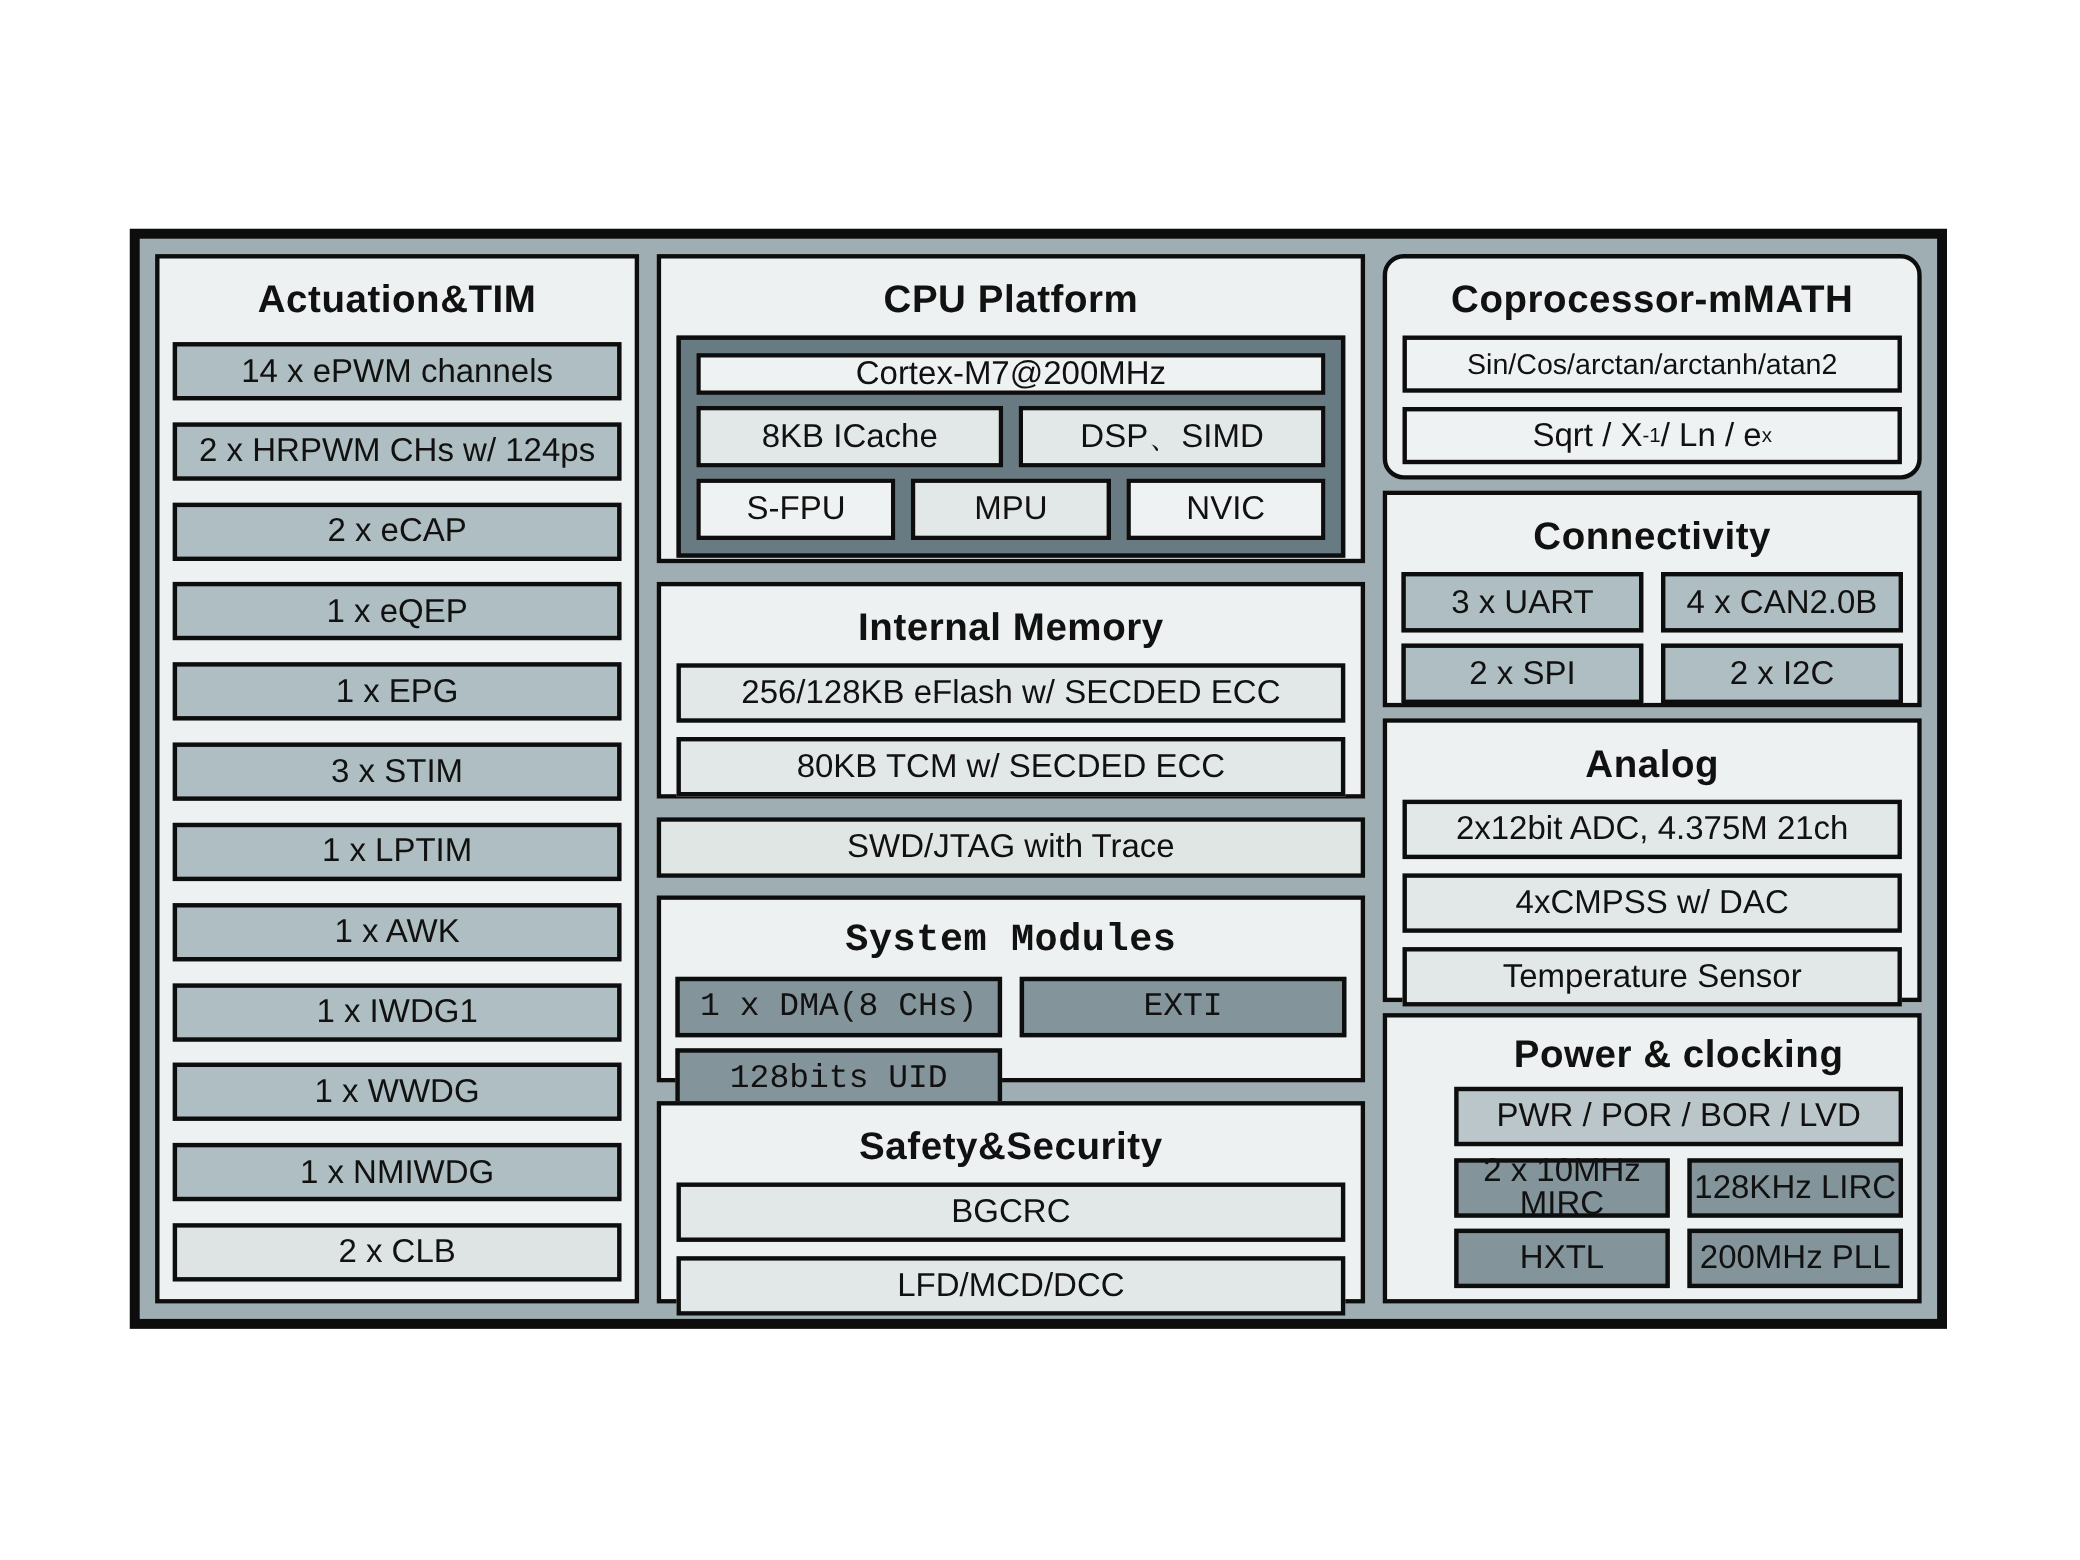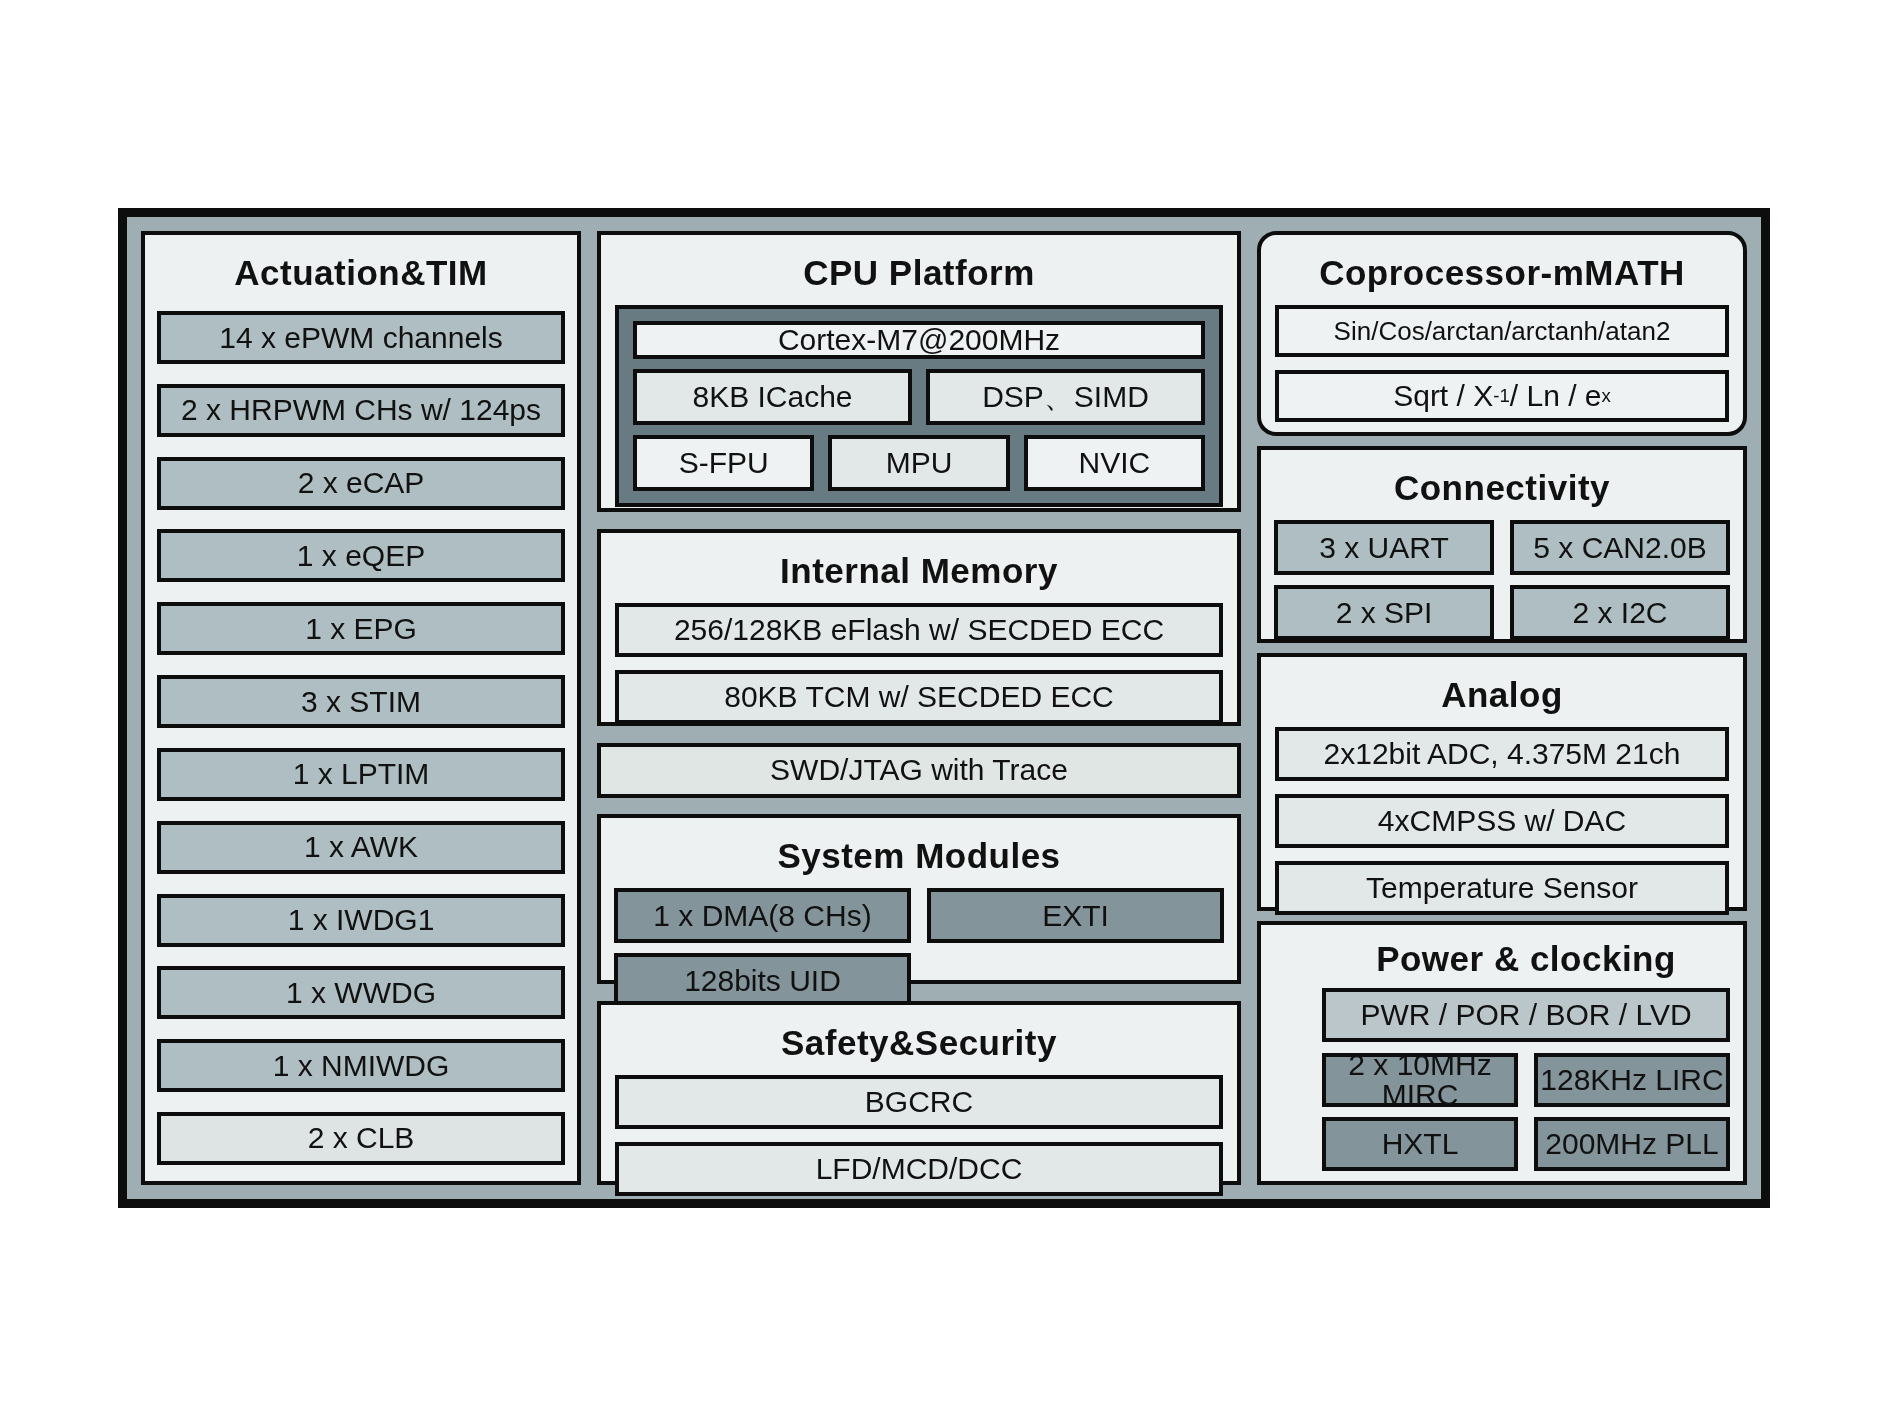--- a/index.html
+++ b/index.html
@@ -48,21 +48,21 @@
   .cpu-wrap {
     flex:1; margin:0 14px 14px; background:#687B82; border:4px solid #0d0d0d;
     padding:12px 14px; display:flex; flex-direction:column; justify-content:space-between; gap:10px;
   }
   .cpu-row { display:flex; gap:14px; }
   .cpu-row .box, .cpu-wrap > .box { flex:1; height:56px; }
 
   .panel-memory { height:197px; }
   .stack-gap { display:flex; flex-direction:column; gap:13px; padding:0 14px 15px; }
 
-  .panel-system { height:170px; }
+  .panel-system { height:170px;font-family:Liberation Mono, monospace; }
   .grid2 { display:grid; grid-template-columns:1fr 1fr; gap:10px 16px; padding:0 13px 13px; }
   .grid2 .box { height:55px; }
 
   .panel-safety { height:184px; }
 
   
   .panel-coproc { height:205px;border-radius:19px; }
   .panel-coproc .box { height:52px; background:#EFF2F2; }
   .fs-small { font-size:26px; }
   sup { font-size:62%; line-height:0; vertical-align:super; }
@@ -156,21 +156,21 @@
               <span> / Ln / e</span>
               <sup>x</sup>
             </div>
         </div>
       </section>
 
       <section class="panel panel-conn">
         <div class="panel-title">Connectivity</div>
         <div class="grid2">
           <div class="box med">3 x UART</div>
-          <div class="box med">5 x CAN2.0B</div>
+          <div class="box med">4 x CAN2.0B</div>
           <div class="box med">2 x SPI</div>
           <div class="box med">2 x I2C</div>
         </div>
       </section>
 
       <section class="panel panel-analog">
         <div class="panel-title">Analog</div>
         <div class="stack-gap">
           <div class="box light">2x12bit ADC, 4.375M 21ch</div>
           <div class="box light">4xCMPSS w/ DAC</div>

